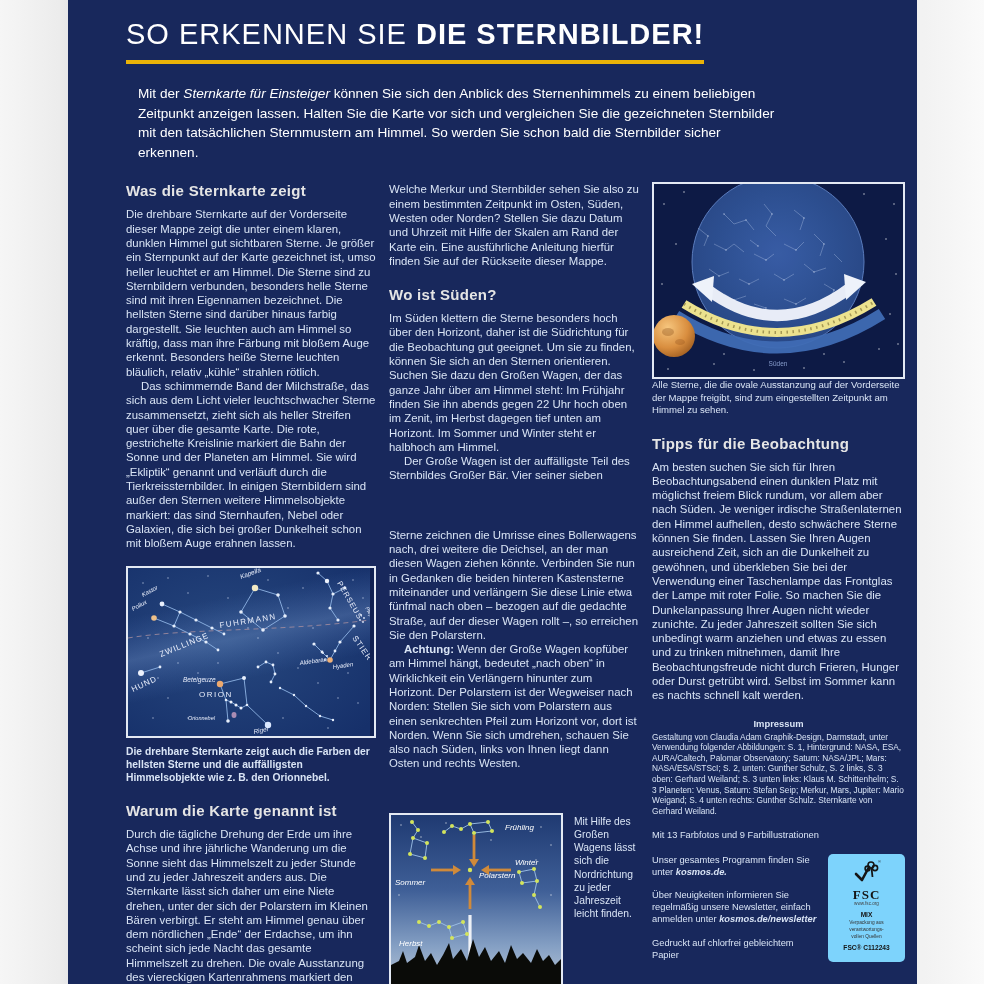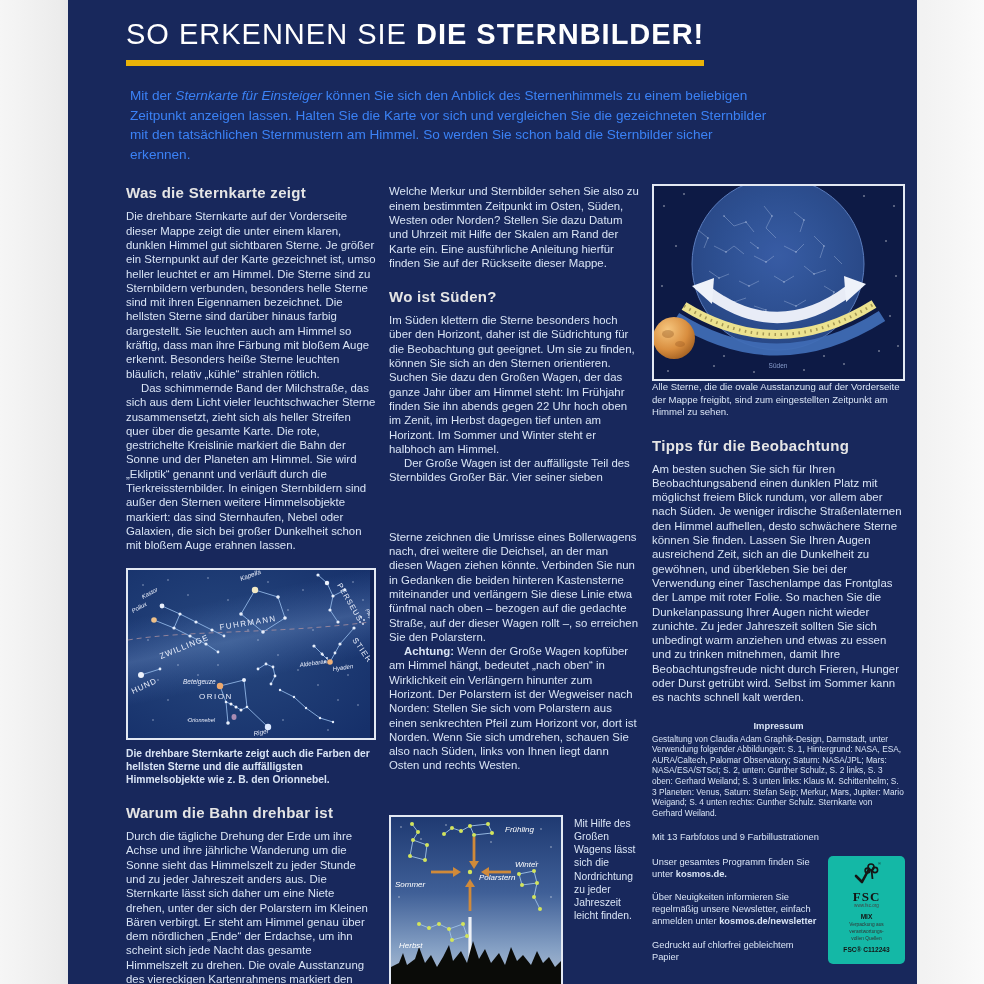--- a/index.html
+++ b/index.html
@@ -12,27 +12,27 @@
     position:relative;box-sizing:border-box;
     width:849px;height:984px;margin-left:68px;
     background:#18285c;
     color:#d9e4f5;
     padding:18px 12px 20px 58px;
   }
   
   .title{
     display:inline-block;margin:0 0 14px 0;
     color:#ffffff;font-size:29px;letter-spacing:1px;
-    border-bottom:6px solid #eab308;padding-bottom:9px;
+    border-bottom:4px solid #eab308;padding-bottom:9px;
     font-weight:400;white-space:nowrap;
   }
   .title .bold{font-weight:bold;}
   .intro{
-    max-width:638px;margin:6px 0 20px 4px;
-    font-size:13.6px;line-height:19.6px;color:#3b82f6;
+    max-width:638px;margin:6px 0 20px 12px;
+    font-size:13.6px;line-height:19.6px;color:#ffffff;
   }
   .intro em{font-style:italic;}
   
   .cols{display:flex;gap:13px;}
   .col1{width:250px;flex:0 0 auto;}
   .col2{width:250px;flex:0 0 auto;}
   .col3{width:253px;flex:0 0 auto;}
   h2{
     color:#e5e5e5;font-size:15px;font-weight:bold;
     letter-spacing:.3px;margin:0 0 8px 0;
@@ -53,24 +53,24 @@
   
   .impressum{margin-top:15px;}
   .impressum .imp-h{font-size:9.4px;font-weight:bold;margin:0;line-height:12px;text-align:center;}
   .impressum .imp-b{font-size:8.3px;line-height:10.6px;margin:2px 0 0 0;}
   .colophon{font-size:9.3px;line-height:12.2px;}
   .colophon p{font-size:9.3px;line-height:12.2px;}
   .farbfotos{margin-top:13px;}
   .colophon-row{display:flex;margin-top:12px;}
   .colophon-left{width:168px;flex:0 0 auto;}
   .colophon-left p{margin-bottom:11px;}
-  .colophon-left b{font-weight:bold;}
+  .colophon-left b{font-weight:bold;font-style:italic;}
   .fsc{
     flex:0 0 auto;width:77px;margin-left:8px;
-    background:#14b8a6;color:#151515;border-radius:5px;
+    background:#7dd3fc;color:#151515;border-radius:5px;
     text-align:center;padding:5px 3px 6px 3px;box-sizing:border-box;
     height:108px;
   }
   .fsc-tree{margin:0 auto;}
   .fsc-name{font-family:"Liberation Serif",serif;font-weight:bold;font-size:13px;line-height:13px;letter-spacing:1px;}
   .fsc-url{font-size:4.6px;line-height:6px;color:#444;}
   .fsc-mix{font-size:6.6px;font-weight:bold;margin-top:4px;line-height:8px;}
   .fsc-line{font-size:4.8px;line-height:6.2px;margin-top:1px;color:#333;}
   .fsc-cert{font-size:6.6px;font-weight:bold;margin-top:4px;line-height:8px;}
   .printed{margin-top:2px;}
@@ -230,21 +230,21 @@
               <text x="55" y="114" font-size="6.5" font-style="italic">Beteigeuze</text>
               <text x="71" y="129" font-size="8" letter-spacing="1.5">ORION</text>
               <text x="60" y="152" font-size="5.5" font-style="italic">Orionnebel</text>
               <text x="126" y="166" font-size="6.5" font-style="italic" transform="rotate(-12 126 166)">Rigel</text>
             </g>
           </svg>
         </div>
         <p class="caption">Die drehbare Sternkarte zeigt auch die Farben der hellsten Sterne und die auffälligsten Himmelsobjekte wie z. B. den Orionnebel.</p>
       </div>
 
-      <h2 class="h2-later">Warum die Bahn drehbar ist</h2>
+      <h2 class="h2-later">Warum die Karte genannt ist</h2>
       <p>Durch die tägliche Drehung der Erde um ihre Achse und ihre jährliche Wanderung um die Sonne sieht das Himmelszelt zu jeder Stunde und zu jeder Jahreszeit anders aus. Die Sternkarte lässt sich daher um eine Niete drehen, unter der sich der Polarstern im Kleinen Bären verbirgt. Er steht am Himmel genau über dem nördlichen „Ende“ der Erdachse, um ihn scheint sich jede Nacht das gesamte Himmelszelt zu drehen. Die ovale Ausstanzung des viereckigen Kartenrahmens markiert den Horizont. Nur die Sterne, die innerhalb des Ovals liegen, sind zu einem bestimmten Zeitpunkt am Himmel zu sehen. Sie wandern dabei – wie die Sonne am Tage – langsam von Osten nach Westen und erreichen im Süden ihre höchste Stellung.</p>
     </div>
 
     <div class="col2">
       <p>Welche Merkur und Sternbilder sehen Sie also zu einem bestimmten Zeitpunkt im Osten, Süden, Westen oder Norden? Stellen Sie dazu Datum und Uhrzeit mit Hilfe der Skalen am Rand der Karte ein. Eine ausführliche Anleitung hierfür finden Sie auf der Rückseite dieser Mappe.</p>
       <h2 class="h2-later">Wo ist Süden?</h2>
       <p>Im Süden klettern die Sterne besonders hoch über den Horizont, daher ist die Südrichtung für die Beobachtung gut geeignet. Um sie zu finden, können Sie sich an den Sternen orientieren. Suchen Sie dazu den Großen Wagen, der das ganze Jahr über am Himmel steht: Im Frühjahr finden Sie ihn abends gegen 22 Uhr hoch oben im Zenit, im Herbst dagegen tief unten am Horizont. Im Sommer und Winter steht er halbhoch am Himmel.</p>
       <p class="ind">Der Große Wagen ist der auffälligste Teil des Sternbildes Großer Bär. Vier seiner sieben</p>
       <p class="gap-big">Sterne zeichnen die Umrisse eines Bollerwagens nach, drei weitere die Deichsel, an der man diesen Wagen ziehen könnte. Verbinden Sie nun in Gedanken die beiden hinteren Kastensterne miteinander und verlängern Sie diese Linie etwa fünfmal nach oben – bezogen auf die gedachte Straße, auf der dieser Wagen rollt –, so erreichen Sie den Polarstern.</p>
       <p class="ind"><b>Achtung:</b><span> Wenn der Große Wagen kopfüber am Himmel hängt, bedeutet „nach oben“ in Wirklichkeit ein Verlängern hinunter zum Horizont. Der Polarstern ist der Wegweiser nach Norden: Stellen Sie sich vom Polarstern aus einen senkrechten Pfeil zum Horizont vor, dort ist Norden. Wenn Sie sich umdrehen, schauen Sie also nach Süden, links von Ihnen liegt dann Osten und rechts Westen.</span></p>

